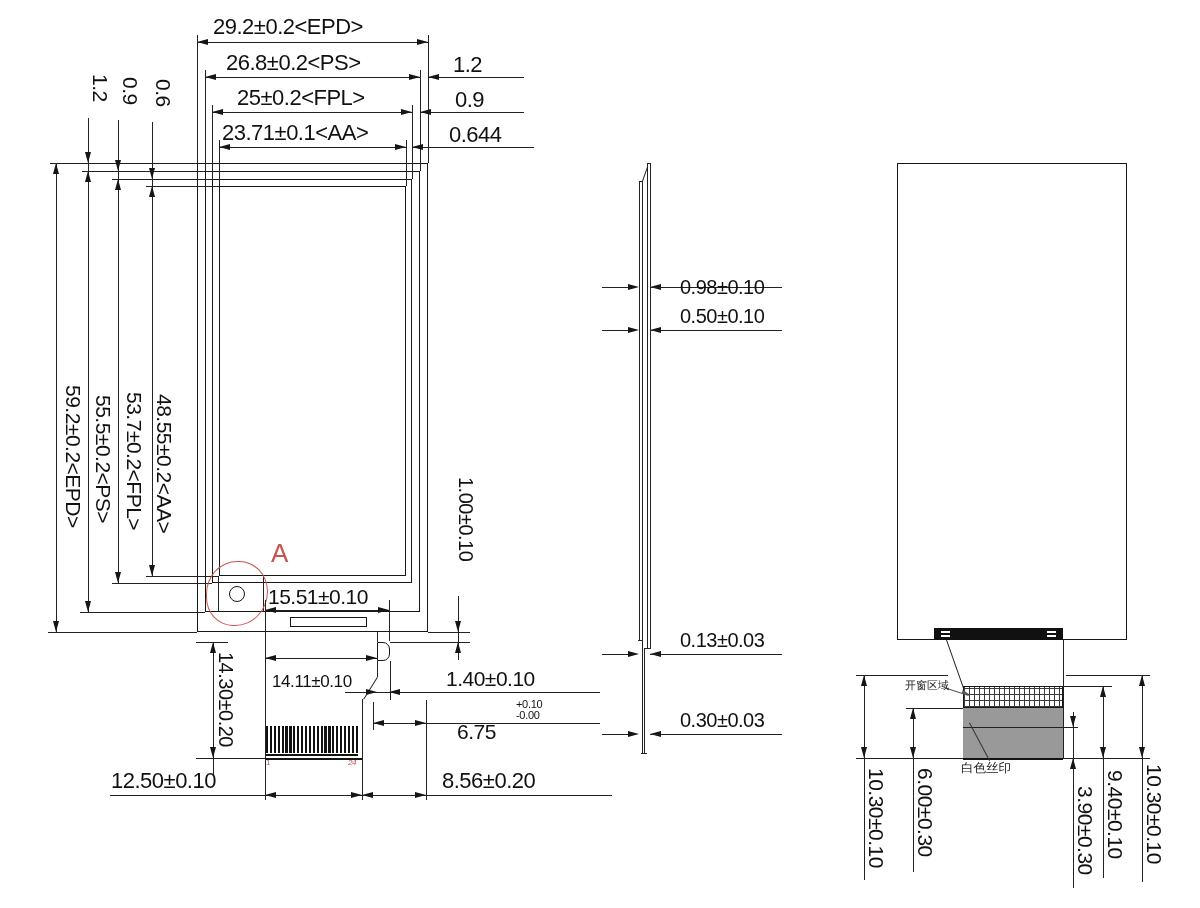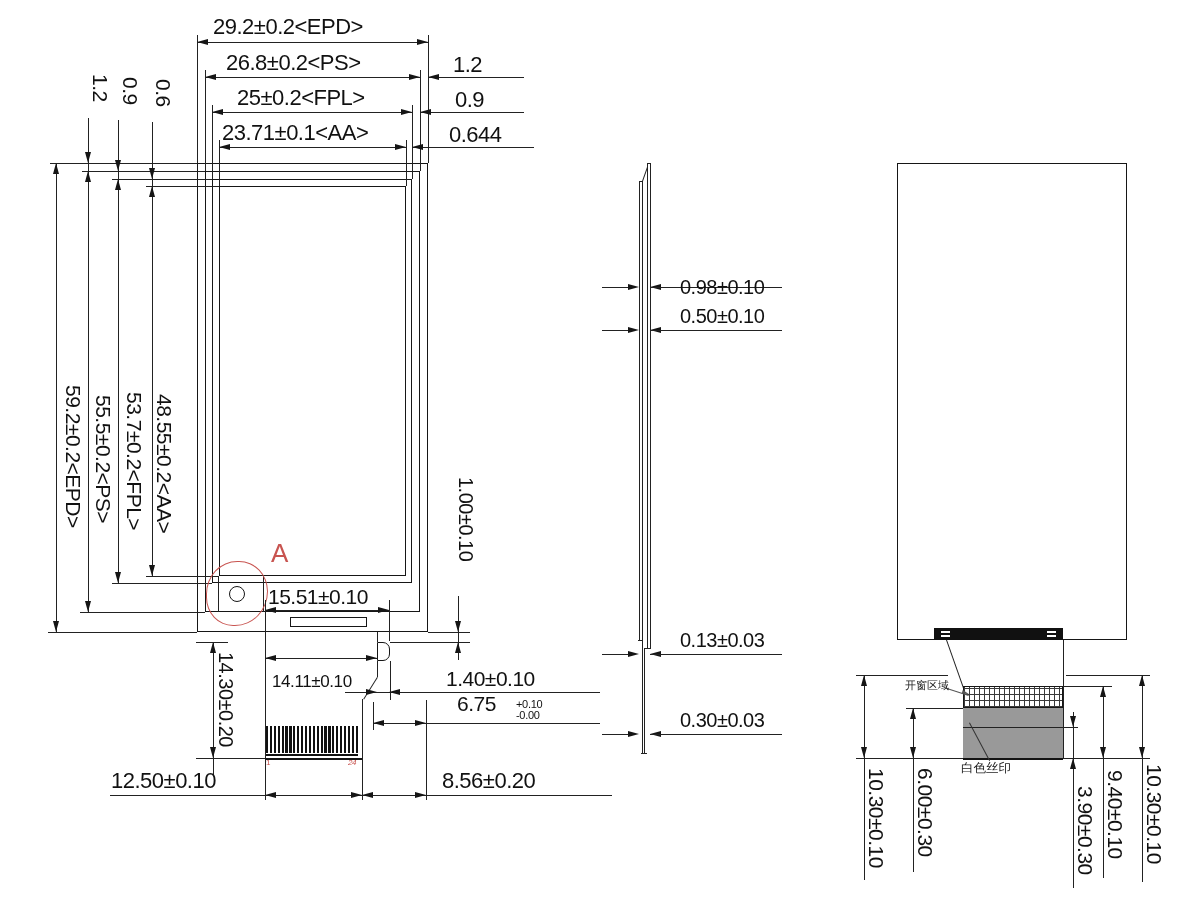--- a/index.html
+++ b/index.html
@@ -158,21 +158,21 @@
   <div class="v" style="left:390px;top:661px;height:39px;"></div>
   <div class="h" style="left:345px;top:692px;width:255px;"></div>
   <div class="ar aR" style="left:366px;top:689px;"></div>
   <div class="ar aL" style="left:389px;top:689px;"></div>
   <div class="dt" style="left:446px;top:667px;font-size:21px;">1.40±0.10</div>
 
   <div class="v" style="left:373px;top:702px;height:28px;"></div>
   <div class="h" style="left:373px;top:723px;width:227px;"></div>
   <div class="ar aL" style="left:373px;top:720px;"></div>
   <div class="ar aR" style="left:415px;top:720px;"></div>
-  <div class="dt" style="left:457px;top:692px;font-size:21px;">6.75</div>
+  <div class="dt" style="left:457px;top:720px;font-size:21px;">6.75</div>
   <div class="tolstack" style="left:516px;top:699px;">
     <div>+0.10</div>
     <div>-0.00</div>
   </div>
 
   <div class="v" style="left:362px;top:758px;height:42px;"></div>
   <div class="v" style="left:426px;top:700px;height:100px;"></div>
   <div class="h" style="left:110px;top:795px;width:502px;"></div>
   <div class="ar aL" style="left:265px;top:792px;"></div>
   <div class="ar aR" style="left:351px;top:792px;"></div>

